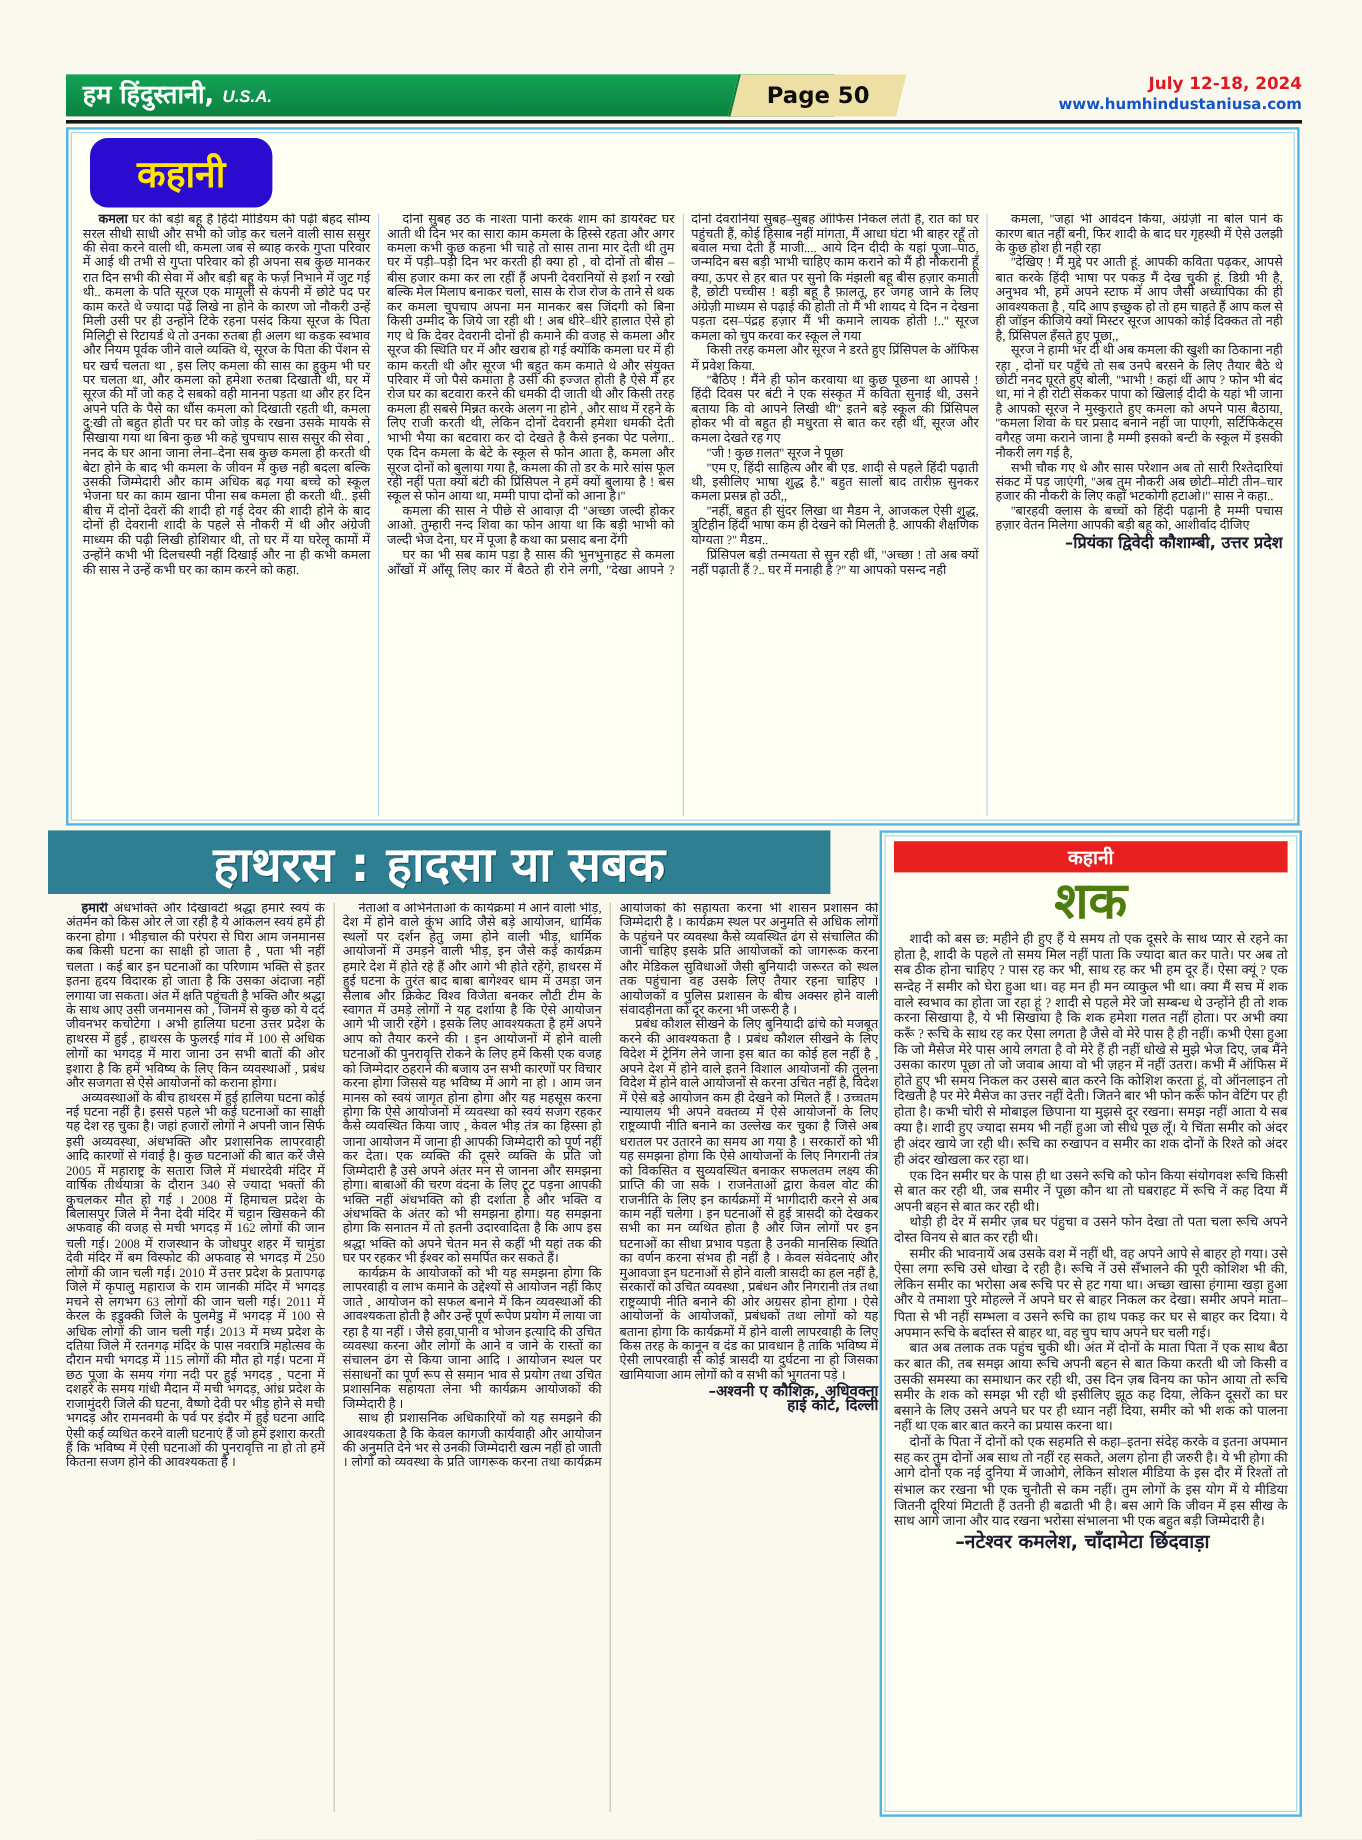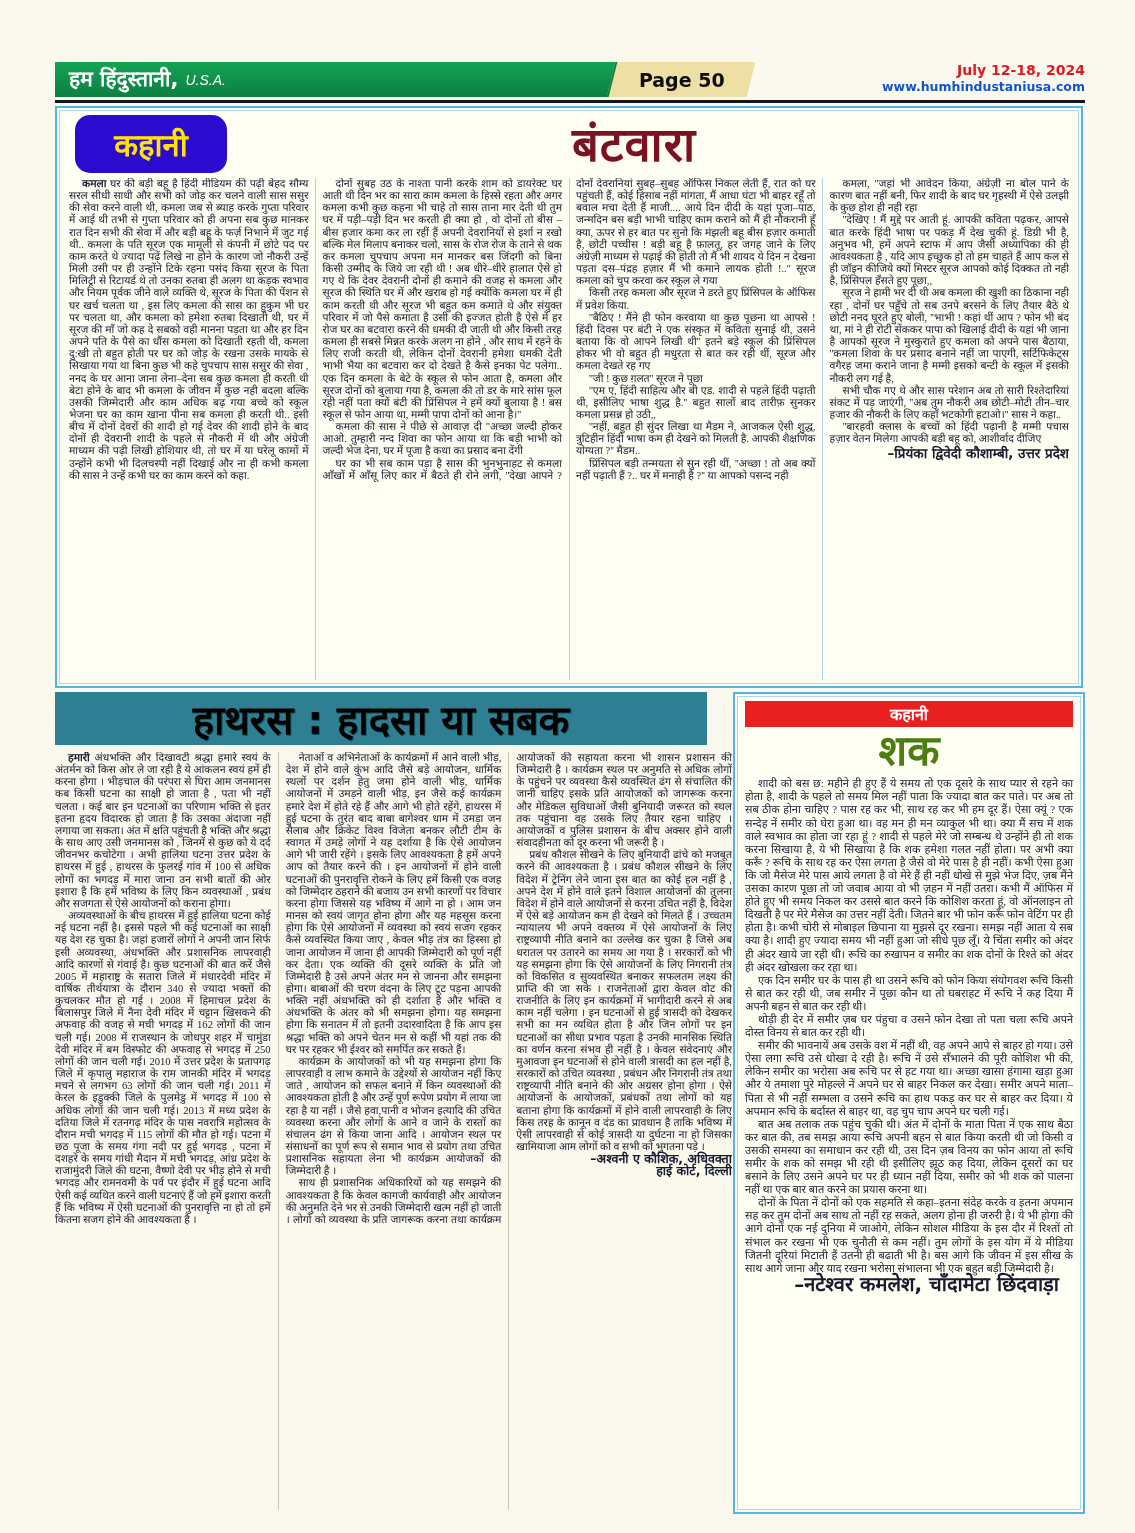--- a/index.html
+++ b/index.html
@@ -14,21 +14,21 @@
     overflow: hidden;
   }
   
   .masthead { position:absolute; top:62px; left:55px; width:1030px; height:35px; }
   .mast-green {
     position:absolute; left:0; top:0; width:640px; height:35px;
     background: linear-gradient(#14a355,#0b8040);
     display:flex; align-items:center; padding-left:14px;
   }
   .mast-hindi { font-family:"DejaVu Sans","Liberation Sans",sans-serif; font-weight:bold; color:#ffffff; font-size:21px; line-height:1; }
-  .mast-usa  { font-family:"Liberation Sans",sans-serif; font-weight:normal; font-style:italic; color:#ffffff; font-size:14px; margin-left:7px; }
+  .mast-usa  { font-family:"Liberation Sans",sans-serif; font-weight:bold; font-style:italic; color:#ffffff; font-size:14px; margin-left:7px; }
   .page-tab {
     position:absolute; left:556px; top:0; width:140px; height:35px;
     background:#eee0a4; transform:skewX(-14deg);
     border-left:2px solid #0b8040;
     display:flex; align-items:center; justify-content:center;
   }
   .page-tab span { transform:skewX(14deg); font-family:"DejaVu Sans","Liberation Sans",sans-serif; font-weight:bold; font-size:19px; color:#0d0d0d; }
   .mast-right { position:absolute; right:0; top:0; height:35px; text-align:right; line-height:1.2; }
   .mast-date { color:#e01822; font-family:"DejaVu Sans","Liberation Sans",sans-serif; font-weight:bold; font-size:14px; }
   .mast-url  { color:#1255c8; font-family:"DejaVu Sans","Liberation Sans",sans-serif; font-weight:bold; font-size:12.5px; }
@@ -51,23 +51,23 @@
     display:flex; align-items:center; justify-content:center;
     color:#7a1222; font-family:"DejaVu Sans","Liberation Sans",sans-serif; font-weight:bold; font-size:47px; letter-spacing:1px;
   }
   .cols { text-align:justify; font-size:10.6px; line-height:12.15px; overflow:hidden; }
   .cols p { text-indent:13px; }
   .cols4 { position:absolute; left:12px; right:12px; top:70px; bottom:6px; column-count:4; column-gap:14px; column-rule:1px solid #aed4ea; }
   .author-line { text-indent:0 !important; text-align:right; font-weight:bold; font-size:13.5px; font-family:"DejaVu Sans","Liberation Sans",sans-serif; padding-top:2px; }
 
   
   .banner2 {
-    position:absolute; top:692px; left:55px; width:652px; height:53px;
+    position:absolute; top:692px; left:40px; width:652px; height:53px;
     background:#2d7f91; display:flex; align-items:center; justify-content:center;
-    color:#000000; font-family:"DejaVu Sans","Liberation Sans",sans-serif; font-weight:bold; font-size:40px;
+    color:#ffffff; font-family:"DejaVu Sans","Liberation Sans",sans-serif; font-weight:bold; font-size:40px;
     text-shadow: 1px 1px 0 #14505c;
   }
   .cols3 { position:absolute; top:752px; left:55px; width:677px; height:758px; column-count:3; column-gap:15px; column-rule:1px solid #c8c4ae; }
   .author2 { text-indent:0 !important; text-align:right; font-weight:bold; font-size:12.5px; font-family:"DejaVu Sans","Liberation Sans",sans-serif; }
 
   
   .story3 {
     position:absolute; top:692px; left:733px; width:352px; height:822px;
     background:#fffef3; border:2px solid #54b4e4;
     box-shadow: inset 0 0 0 2px #fffef3, inset 0 0 0 3px #a8d8ef;
@@ -76,21 +76,21 @@
     margin:7px 10px 0 10px; height:26px; background:#e8201f;
     display:flex; align-items:center; justify-content:center;
   }
   .badge3 span { color:#ffffff; font-family:"DejaVu Sans","Liberation Sans",sans-serif; font-weight:bold; font-size:16px; }
   .title3 {
     text-align:center; color:#4d7c0f; font-family:"DejaVu Sans","Liberation Sans",sans-serif;
     font-weight:bold; font-size:42px; line-height:1.15;
   }
   .text3 { padding:2px 10px 0 10px; font-size:11px; line-height:13.1px; text-align:justify; overflow:hidden; height:688px; }
   .text3 p { text-indent:13px; }
-  .author3 { text-indent:0 !important; text-align:right; font-weight:bold; font-size:20px; font-family:"DejaVu Sans","Liberation Sans",sans-serif; padding:3px 14px 0 0; }
+  .author3 { text-indent:0 !important; text-align:center; font-weight:bold; font-size:16px; font-family:"DejaVu Sans","Liberation Sans",sans-serif; padding:3px 14px 0 0; }
 </style>
 </head>
 <body>
 
 <div class="page">
 
   <div class="masthead">
     <div class="mast-green">
       <span class="mast-hindi">हम हिंदुस्तानी,</span>
       <span class="mast-usa">U.S.A.</span>
@@ -102,21 +102,20 @@
       <div class="mast-date">July 12-18, 2024</div>
       <div class="mast-url">www.humhindustaniusa.com</div>
     </div>
   </div>
   <div class="head-rule"></div>
 
   <div class="story1">
     <div class="badge1">
       <span>कहानी</span>
     </div>
-    <div class="title1">बंटवारा</div>
     <div class="cols cols4">
       <p><b>कमला</b> <span>घर की बड़ी बहू है हिंदी मीडियम की पढ़ी बेहद सौम्य सरल सीधी साधी और सभी को जोड़ कर चलने वाली सास ससुर की सेवा करने वाली थी, कमला जब से ब्याह करके गुप्ता परिवार में आई थी तभी से गुप्ता परिवार को ही अपना सब कुछ मानकर रात दिन सभी की सेवा में और बड़ी बहू के फर्ज़ निभाने में जुट गई थी.. कमला के पति सूरज एक मामूली से कंपनी में छोटे पद पर काम करते थे ज्यादा पढ़ें लिखे ना होने के कारण जो नौकरी उन्हें मिली उसी पर ही उन्होंने टिके रहना पसंद किया  सूरज के पिता मिलिट्री से रिटायर्ड थे तो उनका रुतबा ही अलग था कड़क स्वभाव और नियम पूर्वक जीने वाले व्यक्ति थे, सूरज के पिता की पेंशन से घर खर्च चलता था , इस लिए कमला की सास का हुकुम भी घर पर चलता था, और कमला को हमेशा रुतबा दिखाती थी, घर में सूरज की माँ जो कह दे सबको वही मानना पड़ता था और हर दिन अपने पति के पैसे का धौंस कमला को दिखाती रहती थी, कमला दु:खी तो बहुत होती पर घर को जोड़ के रखना उसके मायके से सिखाया गया था  बिना कुछ भी कहे चुपचाप सास ससुर की सेवा , ननद के घर आना जाना लेना–देना सब कुछ कमला ही करती थी बेटा होने के बाद भी कमला के जीवन में कुछ नही बदला बल्कि उसकी जिम्मेदारी और काम अधिक बढ़ गया  बच्चे को स्कूल भेजना घर का काम खाना पीना सब कमला ही करती थी.. इसी बीच में दोनों देवरों की शादी हो गई देवर की शादी होने के बाद दोनों ही देवरानी शादी के पहले से नौकरी में थी और अंग्रेजी माध्यम की पढ़ी लिखी होशियार थी,  तो घर में या घरेलू कामों में उन्होंने कभी भी दिलचस्पी नहीं दिखाई और ना ही कभी कमला की सास ने उन्हें कभी घर का काम करने को कहा.</span></p>
       <p>दोनों सुबह उठ के नाश्ता पानी करके शाम को डायरेक्ट घर आती थी  दिन भर का सारा काम कमला के हिस्से रहता और अगर कमला कभी कुछ कहना भी चाहे तो सास ताना मार देती थी तुम घर में पड़ी–पड़ी  दिन भर करती ही क्या हो , वो दोनों तो बीस – बीस हजार कमा कर ला रहीं हैं अपनी देवरानियों से इर्शा न रखो बल्कि मेल मिलाप बनाकर चलो, सास के रोज रोज के ताने से थक कर कमला चुपचाप अपना मन मानकर बस जिंदगी को बिना किसी उम्मीद के जिये जा रही थी !  अब धीरे–धीरे हालात ऐसे हो गए थे कि देवर देवरानी दोनों ही कमाने की वजह से कमला और सूरज की स्थिति घर में और खराब हो गई क्योंकि कमला घर में ही काम करती थी और सूरज भी बहुत कम कमाते थे और संयुक्त परिवार में जो पैसे कमाता है उसी की इज्जत होती है ऐसे में हर रोज घर का बटवारा करने की धमकी दी जाती थी और किसी तरह कमला ही सबसे मिन्नत करके अलग ना होने , और साथ में रहने के लिए राजी करती थी, लेकिन दोनों देवरानी हमेशा धमकी देती  भाभी भैया का बटवारा कर दो देखते है कैसे इनका पेट पलेगा.. एक दिन कमला के बेटे के स्कूल से फोन आता है, कमला और सूरज दोनों को बुलाया गया है,  कमला की तो डर के मारे सांस फूल रही नहीं पता क्यों बंटी की प्रिंसिपल ने हमें क्यों बुलाया है ! बस स्कूल से फोन आया था, मम्मी पापा  दोनों को आना है।''</p>
       <p>कमला की  सास ने पीछे से आवाज़ दी ''अच्छा जल्दी होकर आओ. तुम्हारी नन्द शिवा का फोन आया था कि बड़ी भाभी को जल्दी भेज देना, घर में पूजा है कथा का प्रसाद बना देंगी</p>
       <p>घर का भी सब काम पड़ा है सास की भुनभुनाहट से कमला आँखों में आँसू लिए कार में बैठते ही रोने लगी, ''देखा आपने ? दोनों देवरानियां सुबह–सुबह ऑफिस निकल लेती हैं, रात को घर पहुंचती हैं, कोई हिसाब नहीं मांगता, मैं आधा घंटा भी बाहर रहूँ तो बवाल मचा देती हैं माजी.... आये दिन दीदी के यहां पूजा–पाठ, जन्मदिन  बस बड़ी भाभी चाहिए काम कराने को मैं ही नौकरानी हूँ क्या,  ऊपर से हर बात पर सुनो कि मंझली बहू बीस हज़ार कमाती है, छोटी पच्चीस ! बड़ी बहू है फ़ालतू, हर जगह जाने के लिए  अंग्रेज़ी माध्यम से पढ़ाई की होती तो मैं भी शायद ये दिन न देखना पड़ता दस–पंद्रह हज़ार  मैं भी कमाने लायक होती !..'' सूरज कमला को चुप करवा कर स्कूल ले गया</p>
       <p>किसी तरह कमला और सूरज ने डरते हुए प्रिंसिपल के ऑफिस में प्रवेश किया.</p>
       <p>''बैठिए ! मैंने ही फोन करवाया था  कुछ पूछना था आपसे ! हिंदी दिवस पर बंटी ने एक संस्कृत में कविता सुनाई थी, उसने बताया कि वो आपने लिखी थी'' इतने बड़े स्कूल की प्रिंसिपल होकर भी वो बहुत ही मधुरता से बात कर रही थीं, सूरज और कमला देखते रह गए</p>
       <p>''जी ! कुछ ग़लत'' सूरज ने पूछा</p>
       <p>''एम ए, हिंदी साहित्य और बी एड. शादी से पहले हिंदी पढ़ाती थी, इसीलिए भाषा शुद्ध है.'' बहुत सालों बाद तारीफ़ सुनकर कमला प्रसन्न हो उठी,,</p>
       <p>''नहीं, बहुत ही सुंदर लिखा था मैडम ने, आजकल ऐसी शुद्ध, त्रुटिहीन हिंदी भाषा कम ही देखने को मिलती है. आपकी शैक्षणिक योग्यता ?'' मैडम..</p>

